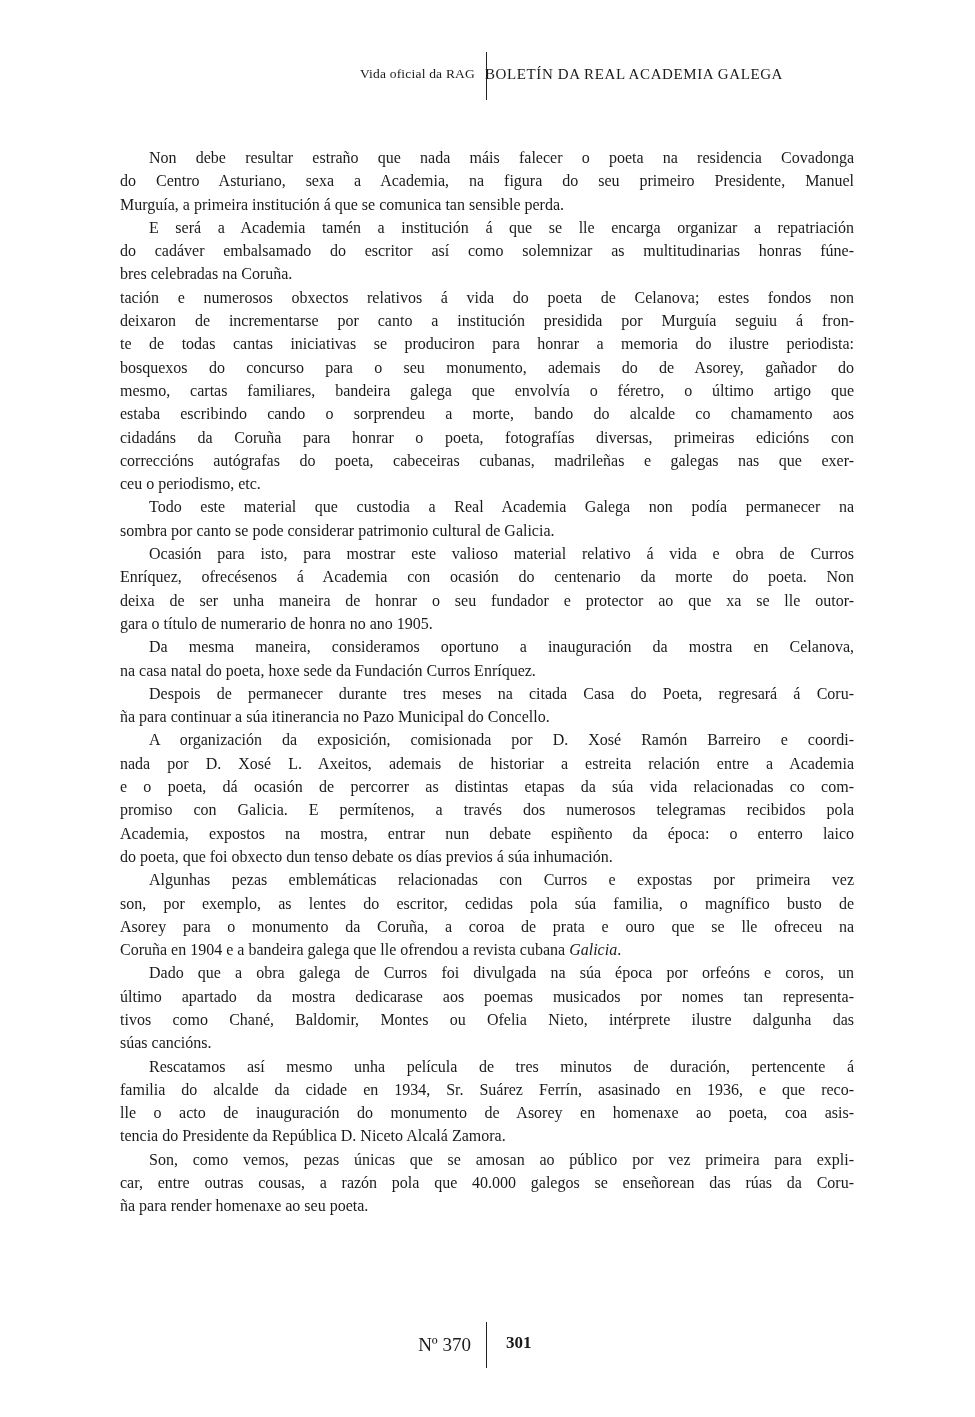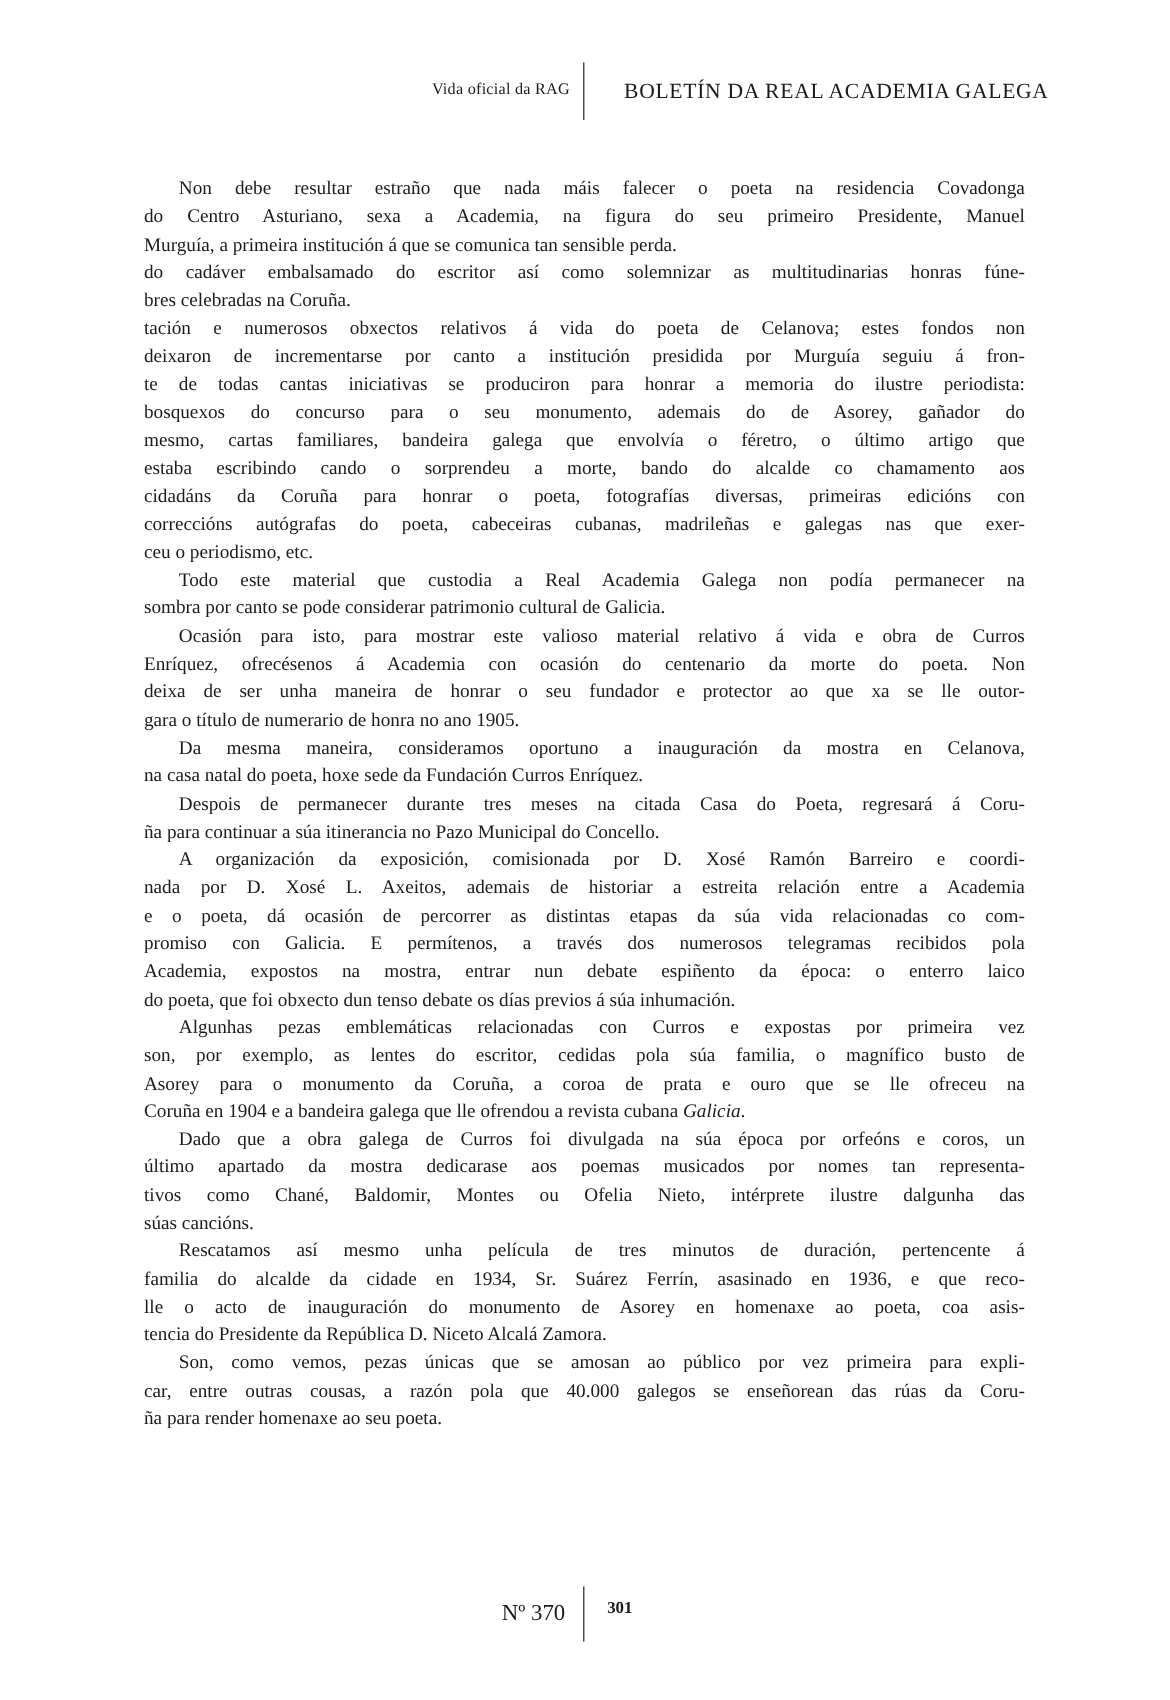--- a/index.html
+++ b/index.html
@@ -3,34 +3,34 @@
   <meta charset="utf-8">
   <style>
     html, body { margin: 0; padding: 0; background: #ffffff; }
     body { width: 975px; height: 1417px; position: relative; overflow: hidden;
       font-family: "Liberation Serif", "DejaVu Serif", serif; color: #1a1a1a; }
     .page { position: absolute; left: 0; top: 0; width: 975px; height: 1417px; background: #fff; }
 
     .header { position: absolute; top: 52px; left: 0; width: 975px; height: 48px; }
     .header .left { position: absolute; right: 500px; top: 14px; font-size: 13.5px; letter-spacing: 0.2px; white-space: nowrap; }
     .header .rule { position: absolute; left: 486px; top: 0; width: 1.4px; height: 48px; background: #222; }
-    .header .right { position: absolute; left: 520px; top: 14px; font-size: 18px; letter-spacing: 0.6px; white-space: nowrap; }
+    .header .right { position: absolute; left: 485px; top: 14px; font-size: 15px; letter-spacing: 0.6px; white-space: nowrap; }
 
     .body-text { position: absolute; left: 120px; top: 146px; width: 734px; }
     .line { position: relative; height: 23.3px; line-height: 23.3px; font-size: 16px;
       text-align: justify; text-align-last: justify; white-space: nowrap; overflow: visible; }
     .line span.t { display: block; width: 100%; white-space: normal; text-align: justify; text-align-last: justify; }
     .line.indent span.t { padding-left: 29px; box-sizing: border-box; }
     .line.last span.t { text-align-last: left; }
     em { }
 
     .footer { position: absolute; top: 1322px; left: 0; width: 975px; height: 46px; }
     .footer .left { position: absolute; right: 504px; top: 12px; font-size: 19px; white-space: nowrap; }
     .footer .rule { position: absolute; left: 486px; top: 0; width: 1.4px; height: 46px; background: #222; }
-    .footer .right { position: absolute; left: 506px; top: 11px; font-size: 14px; font-weight: bold; white-space: nowrap; }
+    .footer .right { position: absolute; left: 506px; top: 11px; font-size: 17px; font-weight: bold; white-space: nowrap; }
   </style>
 </head>
 <body>
 
 <div class="page">
 
   <div class="header">
     <span class="left">Vida oficial da RAG</span>
     <div class="rule"></div>
     <span class="right">BOLETÍN DA REAL ACADEMIA GALEGA</span>
@@ -42,20 +42,23 @@
           <span class="t">Non debe resultar estraño que nada máis falecer o poeta na residencia Covadonga</span>
         </div>
         <div class="line">
           <span class="t">do Centro Asturiano, sexa a Academia, na figura do seu primeiro Presidente, Manuel</span>
         </div>
         <div class="line last">
           <span class="t">Murguía, a primeira institución á que se comunica tan sensible perda.</span>
         </div>
       </div>
       <div>
+        <div class="line indent">
+          <span class="t">E será a Academia tamén a institución á que se lle encarga organizar a repatriación</span>
+        </div>
         <div class="line">
           <span class="t">do cadáver embalsamado do escritor así como solemnizar as multitudinarias honras fúne-</span>
         </div>
         <div class="line last">
           <span class="t">bres celebradas na Coruña.</span>
         </div>
       </div>
       <div>
         <div class="line">
           <span class="t">tación e numerosos obxectos relativos á vida do poeta de Celanova; estes fondos non</span>

